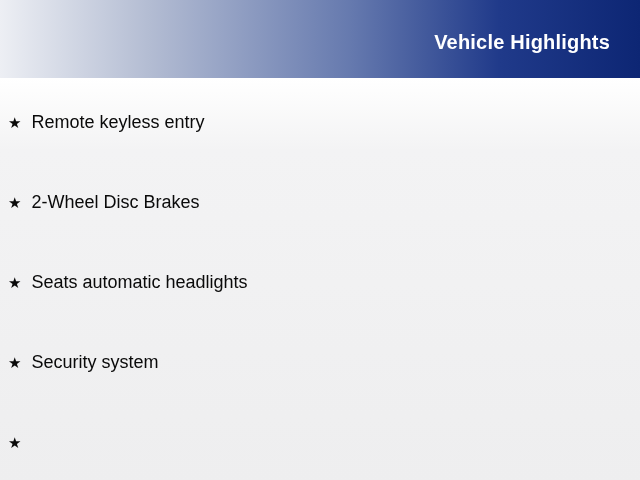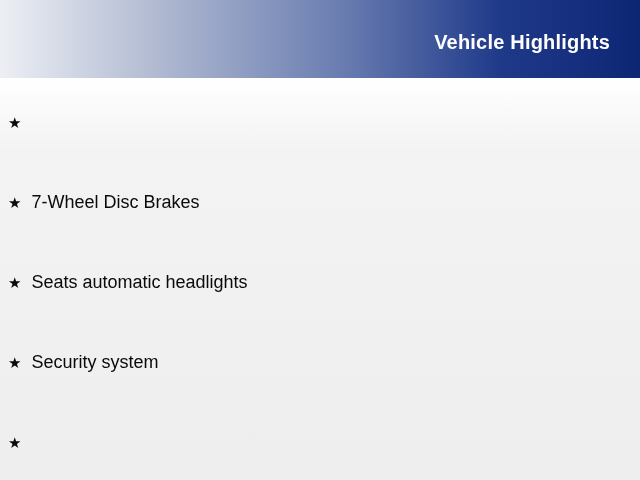--- a/index.html
+++ b/index.html
@@ -74,25 +74,26 @@
 <div class="slide">
 
   <div class="header">
     <span class="header-title">Vehicle Highlights</span>
   </div>
 
   <div class="content">
 
     <div class="row">
       <span class="star">★</span>
+      <span class="label">Remote keyless entry</span>
     </div>
 
     <div class="row">
       <span class="star">★</span>
-      <span class="label">7-Wheel Disc Brakes</span>
+      <span class="label">2-Wheel Disc Brakes</span>
     </div>
 
     <div class="row">
       <span class="star">★</span>
       <span class="label">Seats automatic headlights</span>
     </div>
 
     <div class="row">
       <span class="star">★</span>
       <span class="label">Security system</span>

